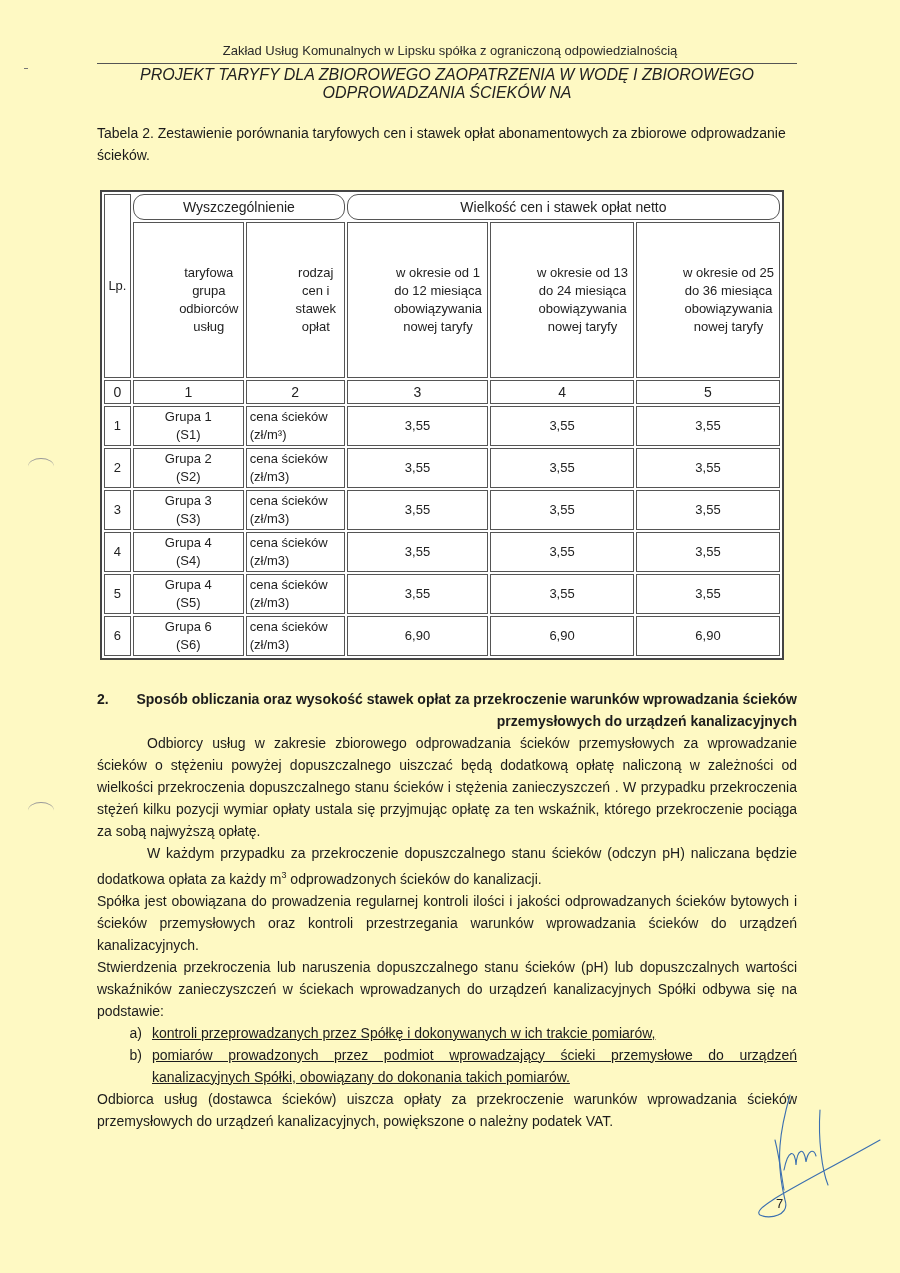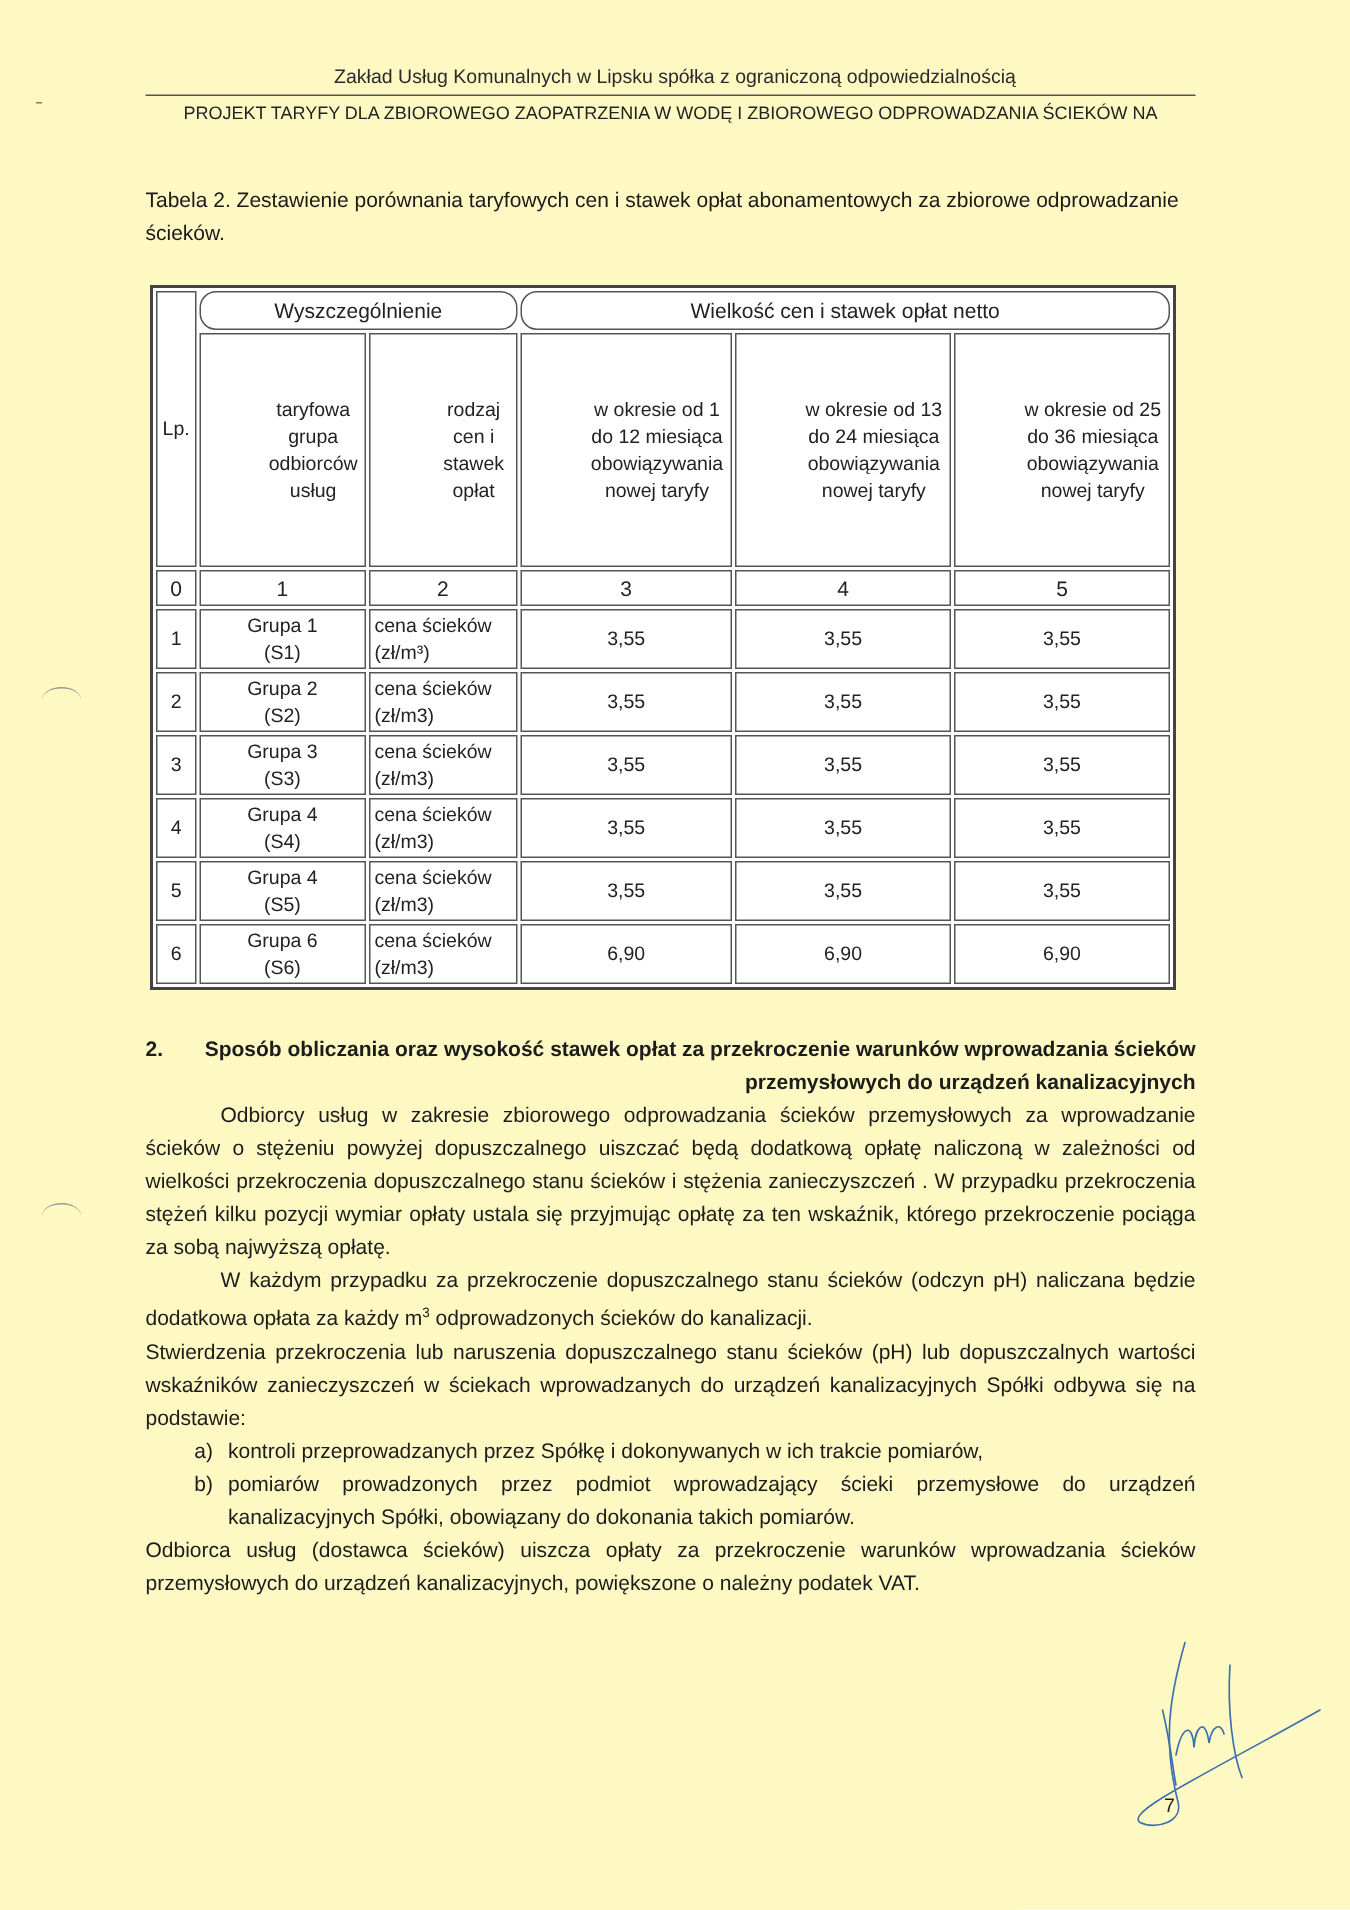--- a/index.html
+++ b/index.html
@@ -12,21 +12,21 @@
   .hdr-company {
     position: absolute; left: 0; width: 900px; top: 43px;
     text-align: center; font-size: 13px; color: #2a2a2a;
   }
   .hdr-rule {
     position: absolute; left: 97px; width: 700px; top: 63px; height: 0;
     border-top: 1px solid #555;
   }
   .hdr-project {
     position: absolute; left: 97px; width: 700px; top: 66px;
-    text-align: center; font-size: 12px; line-height: 18px; color: #222;
+    text-align: center; font-size: 16px; font-style: italic; line-height: 18px; color: #222;
   }
   .table-title {
     position: absolute; left: 97px; width: 700px; top: 122px;
     font-size: 14px; font-weight: normal; line-height: 22px; color: #1a1a1a;
   }
 
   table.tariff {
     position: absolute; left: 100px; top: 190px; width: 684px;
     border-collapse: separate; border-spacing: 2px;
     border: 2px solid #444; background: #fff;
@@ -48,21 +48,21 @@
   }
   .sec-head { font-weight: bold; display: flex; }
   .sec-num { width: 32px; flex: none; }
   .sec-title { flex: 1; text-align: right; }
   .par { text-align: justify; margin: 0; }
   .indent1 { text-indent: 50px; }
   .indent2 { text-indent: 50px; }
   .list { margin: 0; padding: 0; list-style: none; }
   .list li { display: flex; }
   .list .marker { width: 55px; flex: none; text-align: right; padding-right: 10px; box-sizing: border-box; }
-  .list .txt { flex: 1; text-align: justify; }
+  .list .txt { flex: 1; text-align: justify; text-decoration: underline; }
 
   .punch { position: absolute; left: 28px; width: 26px; height: 16px;
     border-top: 1.5px solid #999; border-radius: 50% 50% 0 0; }
   .speck { position: absolute; left: 24px; top: 68px; width: 4px; height: 1px; background: #777; }
 
   .signature { position: absolute; left: 740px; top: 1090px; width: 150px; height: 140px; }
   .page-num { position: absolute; left: 776px; top: 1196px; font-size: 13px; color: #222; }
 </style>
 </head>
 <body>
@@ -191,20 +191,21 @@
   </tbody>
     </table>
 
   <div class="section">
     <div class="sec-head">
       <span class="sec-num">2.</span>
       <span class="sec-title">Sposób obliczania oraz wysokość stawek opłat za przekroczenie warunków wprowadzania ścieków przemysłowych do urządzeń kanalizacyjnych</span>
     </div>
     <p class="par indent1">Odbiorcy usług w zakresie zbiorowego odprowadzania ścieków przemysłowych za wprowadzanie ścieków o stężeniu powyżej dopuszczalnego uiszczać będą dodatkową opłatę naliczoną w zależności od wielkości przekroczenia dopuszczalnego stanu ścieków i stężenia zanieczyszczeń . W przypadku przekroczenia stężeń kilku pozycji wymiar opłaty ustala się przyjmując opłatę za ten wskaźnik, którego przekroczenie pociąga za sobą najwyższą opłatę.</p>
     <p class="par indent2"><span>W każdym przypadku za przekroczenie dopuszczalnego stanu ścieków (odczyn pH) naliczana będzie dodatkowa opłata za każdy m</span><sup style="font-size:9px">3</sup><span> odprowadzonych ścieków do kanalizacji.</span></p>
+    <p class="par">Spółka jest obowiązana do prowadzenia regularnej kontroli ilości i jakości odprowadzanych ścieków bytowych i ścieków przemysłowych oraz kontroli przestrzegania warunków wprowadzania ścieków do urządzeń kanalizacyjnych.</p>
     <p class="par">Stwierdzenia przekroczenia lub naruszenia dopuszczalnego stanu ścieków (pH) lub dopuszczalnych wartości wskaźników zanieczyszczeń w ściekach wprowadzanych do urządzeń kanalizacyjnych Spółki odbywa się na podstawie:</p>
     <ul class="list">
       <li>
         <span class="marker">a)</span>
         <span class="txt">kontroli przeprowadzanych przez Spółkę i dokonywanych w ich trakcie pomiarów,</span>
       </li>
       <li>
         <span class="marker">b)</span>
         <span class="txt">pomiarów prowadzonych przez podmiot wprowadzający ścieki przemysłowe do urządzeń kanalizacyjnych Spółki, obowiązany do dokonania takich pomiarów.</span>
       </li>

